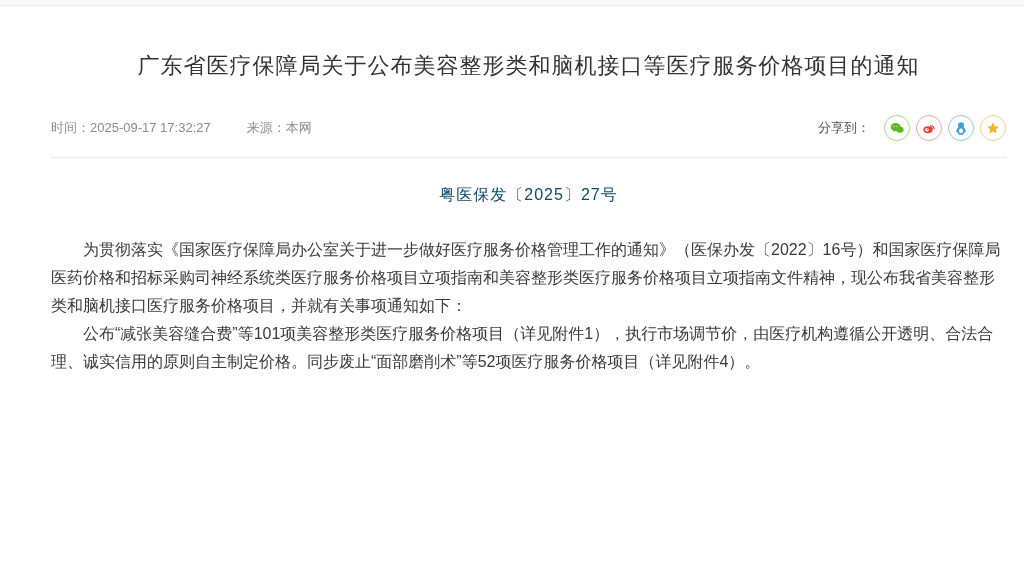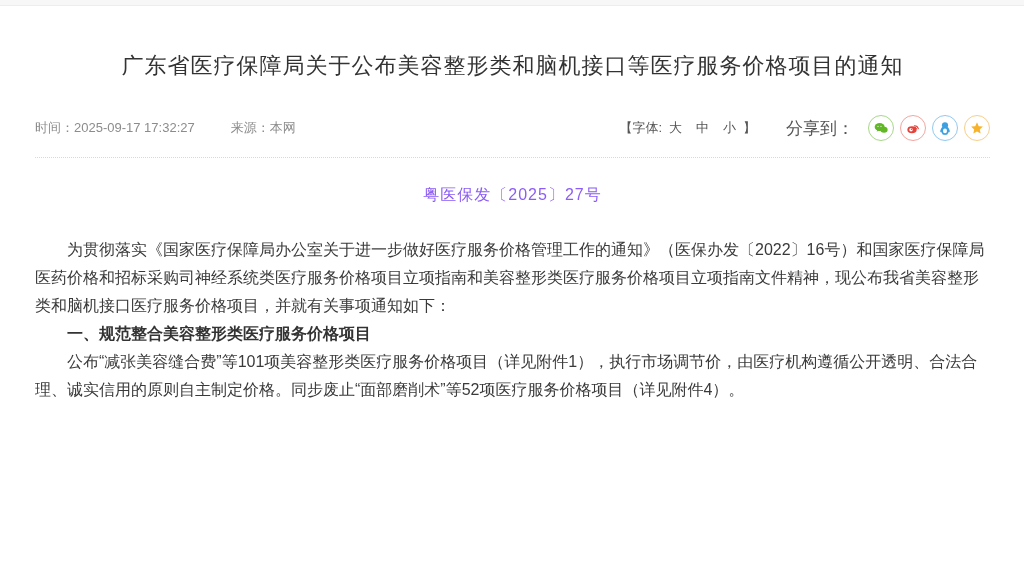--- a/index.html
+++ b/index.html
@@ -12,21 +12,21 @@
   .page { width: 1024px; height: 577px; overflow: hidden; background: #ffffff; }
 
   .topbar {
     height: 6px;
     background: #f7f7f7;
     border-bottom: 1px solid #ededed;
   }
 
   .container {
     width: 955px;
-    margin: 0 auto 0 35px;
+    margin: 0 auto 0 51px;
   }
 
   .page-title {
     margin-top: 45px;
     text-align: center;
     font-size: 22px;
     font-weight: normal;
     letter-spacing: 1px;
     color: #333333;
     line-height: 30px;
@@ -44,21 +44,21 @@
   .meta-left { display: flex; align-items: center; }
   .meta-item { margin-right: 36px; white-space: nowrap; }
 
   .meta-right { display: flex; align-items: center; color: #555555; }
   .font-controls { display: flex; align-items: center; font-size: 13px; color: #555; }
   .font-size-btn {
     margin: 0 7px;
     cursor: pointer;
     color: #555555;
   }
-  .share-label { margin-left: 30px; margin-right: 8px; font-size: 17px; color: #555; }
+  .share-label { margin-left: 30px; margin-right: 8px; font-size: 13px; color: #555; }
 
   .share-icon {
     width: 26px;
     height: 26px;
     border-radius: 50%;
     display: inline-flex;
     align-items: center;
     justify-content: center;
     margin-left: 6px;
     cursor: pointer;
@@ -74,21 +74,21 @@
     margin-top: 15px;
     border: none;
     border-bottom: 1px dotted #d9d9d9;
     height: 1px;
   }
 
   .doc-number {
     margin-top: 27px;
     text-align: center;
     font-size: 16px;
-    color: #8b5cf6;
+    color: #0c4a6e;
     letter-spacing: 1px;
   }
 
   .article {
     margin-top: 30px;
     font-size: 16px;
     line-height: 28px;
     color: #3a3a3a;
   }
   .article .salutation { text-indent: 0; }
@@ -110,27 +110,20 @@
       <div class="meta-left">
         <span class="meta-item">
           <span>时间：</span><span>2025-09-17 17:32:27</span>
         </span>
         <span class="meta-item">
           <span>来源：</span><span>本网</span>
         </span>
       </div>
 
       <div class="meta-right">
-        <span class="font-controls">
-          <span>【字体:</span>
-          <span class="font-size-btn">大</span>
-          <span class="font-size-btn">中</span>
-          <span class="font-size-btn">小</span>
-          <span>】</span>
-        </span>
 
         <span class="share-label">分享到：</span>
 
         <span class="share-icon icon-wechat">
           <svg width="16" height="16" viewBox="0 0 24 24">
             <ellipse cx="10" cy="10.5" rx="7.5" ry="6" fill="#62b727"></ellipse>
             <path d="M5.5 17.5 L7 13.5 L10 15 Z" fill="#62b727"></path>
             <ellipse cx="16.5" cy="14.5" rx="5.5" ry="4.5" fill="#62b727"></ellipse>
             <circle cx="7.5" cy="9.5" r="0.9" fill="#fff"></circle>
             <circle cx="12" cy="9.5" r="0.9" fill="#fff"></circle>
@@ -166,18 +159,17 @@
       </div>
     </div>
 
     <hr class="dotted-divider">
 
     <div class="doc-number">粤医保发〔2025〕27号</div>
 
     <div class="article">
 
     <p class="para">为贯彻落实《国家医疗保障局办公室关于进一步做好医疗服务价格管理工作的通知》（医保办发〔2022〕16号）和国家医疗保障局医药价格和招标采购司神经系统类医疗服务价格项目立项指南和美容整形类医疗服务价格项目立项指南文件精神，现公布我省美容整形类和脑机接口医疗服务价格项目，并就有关事项通知如下：</p>
-        <p class="heading">一、规范整合美容整形类医疗服务价格项目</p>
         <p class="para">公布“减张美容缝合费”等101项美容整形类医疗服务价格项目（详见附件1），执行市场调节价，由医疗机构遵循公开透明、合法合理、诚实信用的原则自主制定价格。同步废止“面部磨削术”等52项医疗服务价格项目（详见附件4）。</p>
       </div>
 
   </div>
 </div>
 
 </body></html>

